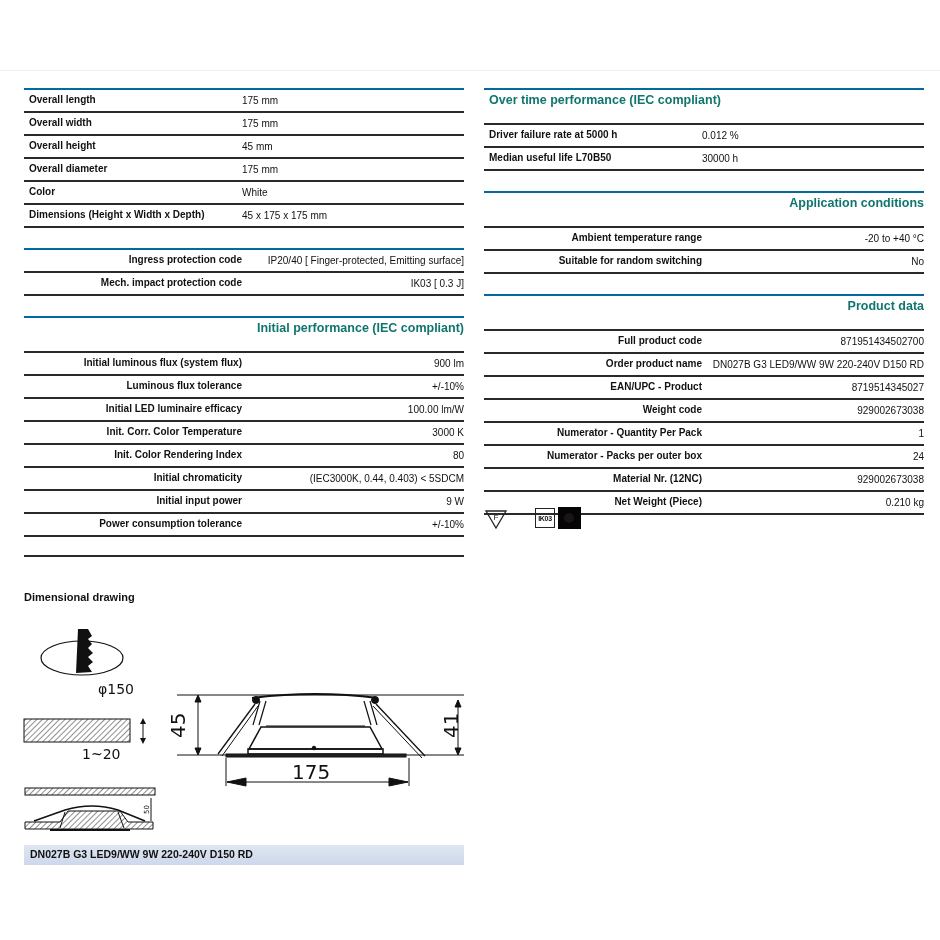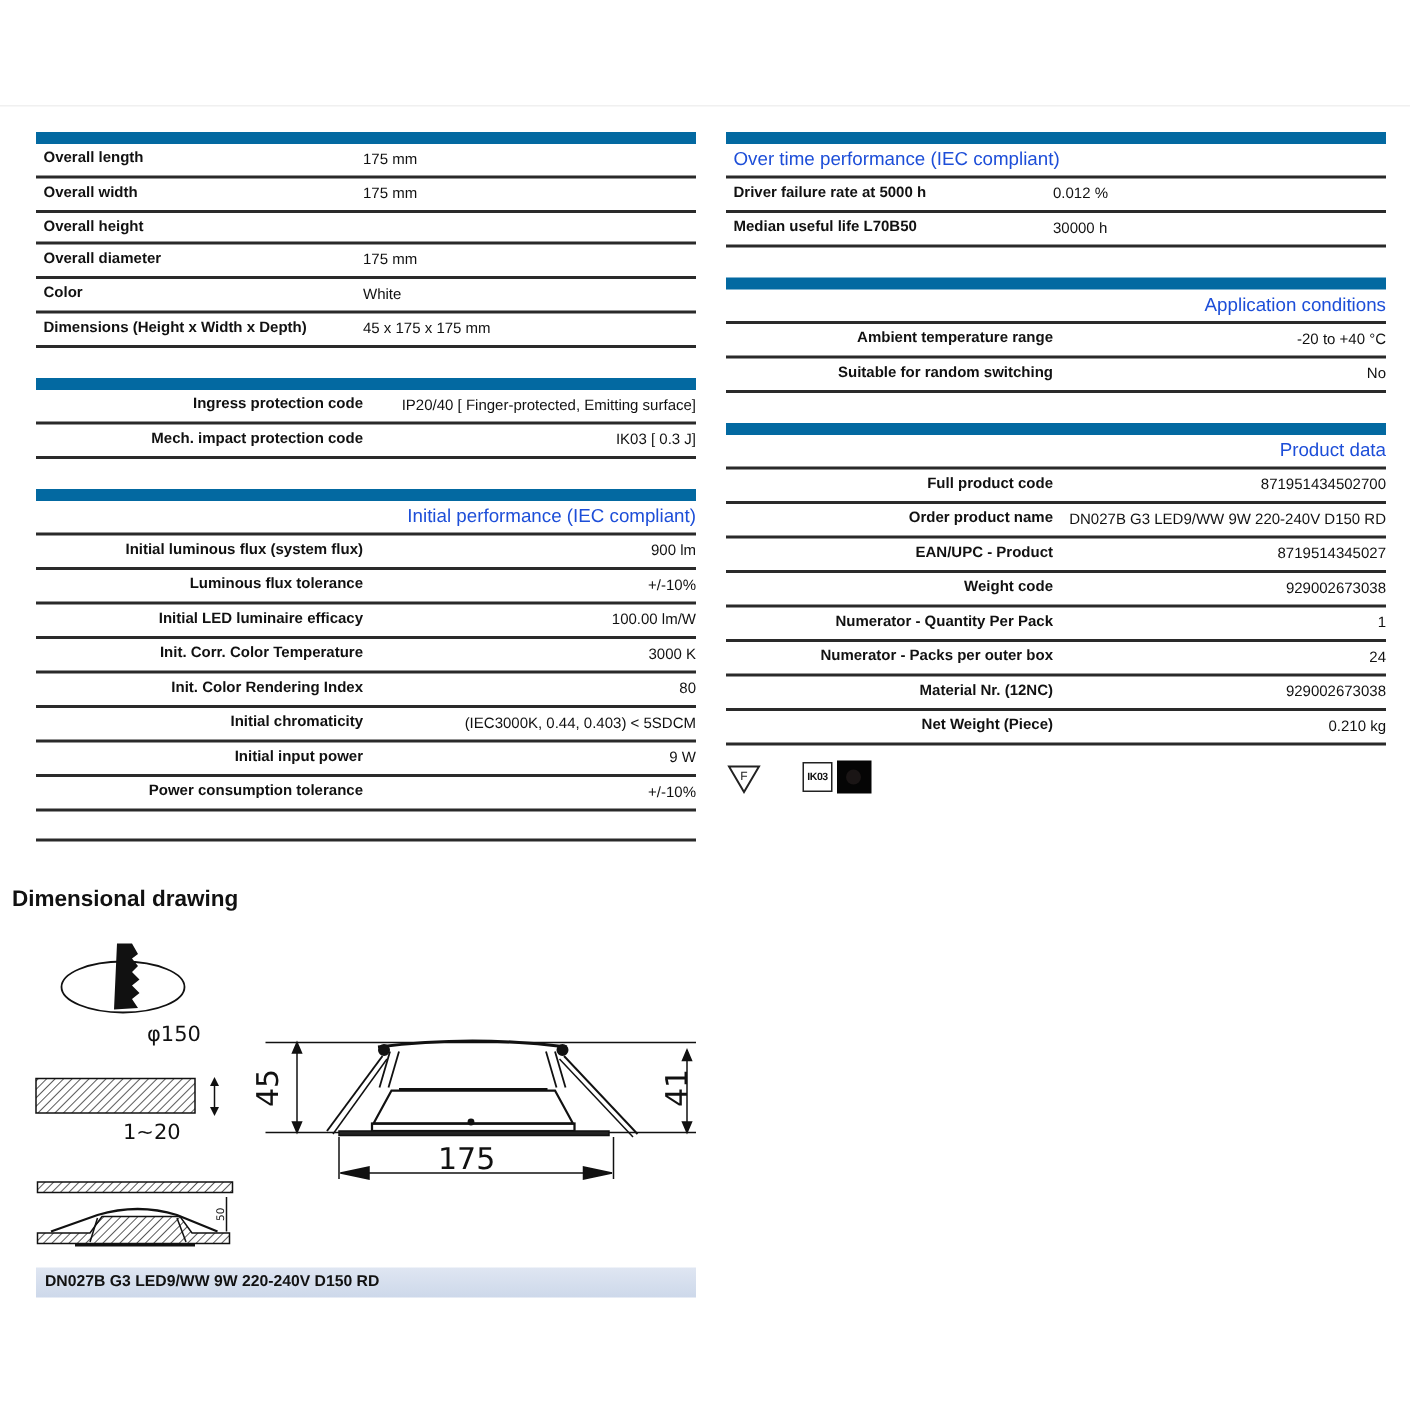--- a/index.html
+++ b/index.html
@@ -2,32 +2,32 @@
 <html><head>
 <meta charset="utf-8">
 <style>
   * { box-sizing: border-box; margin: 0; padding: 0; }
   html, body { width: 940px; height: 940px; background: #ffffff; overflow: hidden; }
   body { position: relative; font-family: "Liberation Sans", sans-serif; color: #111; }
   .topline { position: absolute; left: 0; top: 70px; width: 940px; height: 1px; background: #f0f0f0; }
   .col { position: absolute; top: 88px; width: 440px; }
   .col.left { left: 24px; }
   .col.right { left: 484px; }
-  .sec { border-top: 8px solid #0369a1; }
+  .sec { border-top: 2px solid #0369a1; }
   .sec + .sec { margin-top: 20px; text-align: right; }
-  .sec-title { height: 23px; line-height: 21px; padding-left: 5px; font-size: 12.5px; font-weight: normal; color: #1d4ed8; border-bottom: 2px solid #2a2a2a; }
+  .sec-title { height: 35px; line-height: 21px; padding-left: 5px; font-size: 12.5px; font-weight: bold; color: #0f766e; border-bottom: 2px solid #2a2a2a; }
   .row { display: flex; border-bottom: 2px solid #2a2a2a; min-height: 21px; font-size: 10px; }
   .row .k { width: 218px; padding-left: 5px; font-weight: bold; line-height: 19px; }
   .row .v { flex: 1; line-height: 21px; }
   .spacer { height: 20px; border-bottom: 2px solid #2a2a2a; }
   .icons { position: absolute; left: 484px; top: 508px; height: 22px; display: flex; align-items: center; }
   .ik { position: absolute; left: 535px; top: 508px; width: 20px; height: 20px; border: 1.5px solid #222; font-size: 7px; font-weight: bold; display: flex; align-items: center; justify-content: center; letter-spacing: -0.3px; }
   .blk { position: absolute; left: 558px; top: 507px; width: 23px; height: 22px; background: #050505; }
   .blk::after { content: ""; position: absolute; left: 6px; top: 6px; width: 10px; height: 10px; border-radius: 50%; background: #1a1515; }
-  .dd-title { position: absolute; left: 8px; top: 591px; font-size: 15px; font-weight: bold; color: #111; }
+  .dd-title { position: absolute; left: 24px; top: 591px; font-size: 11px; font-weight: bold; color: #111; }
   .drawing { position: absolute; left: 20px; top: 628px; width: 450px; height: 210px; }
   .banner { position: absolute; left: 24px; top: 845px; width: 440px; height: 20px; background: linear-gradient(#dfe6f2, #cdd8ea); }
   .banner span { position: absolute; left: 6px; top: 3px; font-size: 10.5px; font-weight: bold; color: #111; }
 </style>
 </head>
 <body>
 
 <div class="topline"></div>
 
 <div class="col left">
@@ -35,20 +35,21 @@
       <div class="row">
         <div class="k">Overall length</div>
         <div class="v">175 mm</div>
       </div>
       <div class="row">
         <div class="k">Overall width</div>
         <div class="v">175 mm</div>
       </div>
       <div class="row">
         <div class="k">Overall height</div>
+        <div class="v">45 mm</div>
       </div>
       <div class="row">
         <div class="k">Overall diameter</div>
         <div class="v">175 mm</div>
       </div>
       <div class="row">
         <div class="k">Color</div>
         <div class="v">White</div>
       </div>
       <div class="row">

